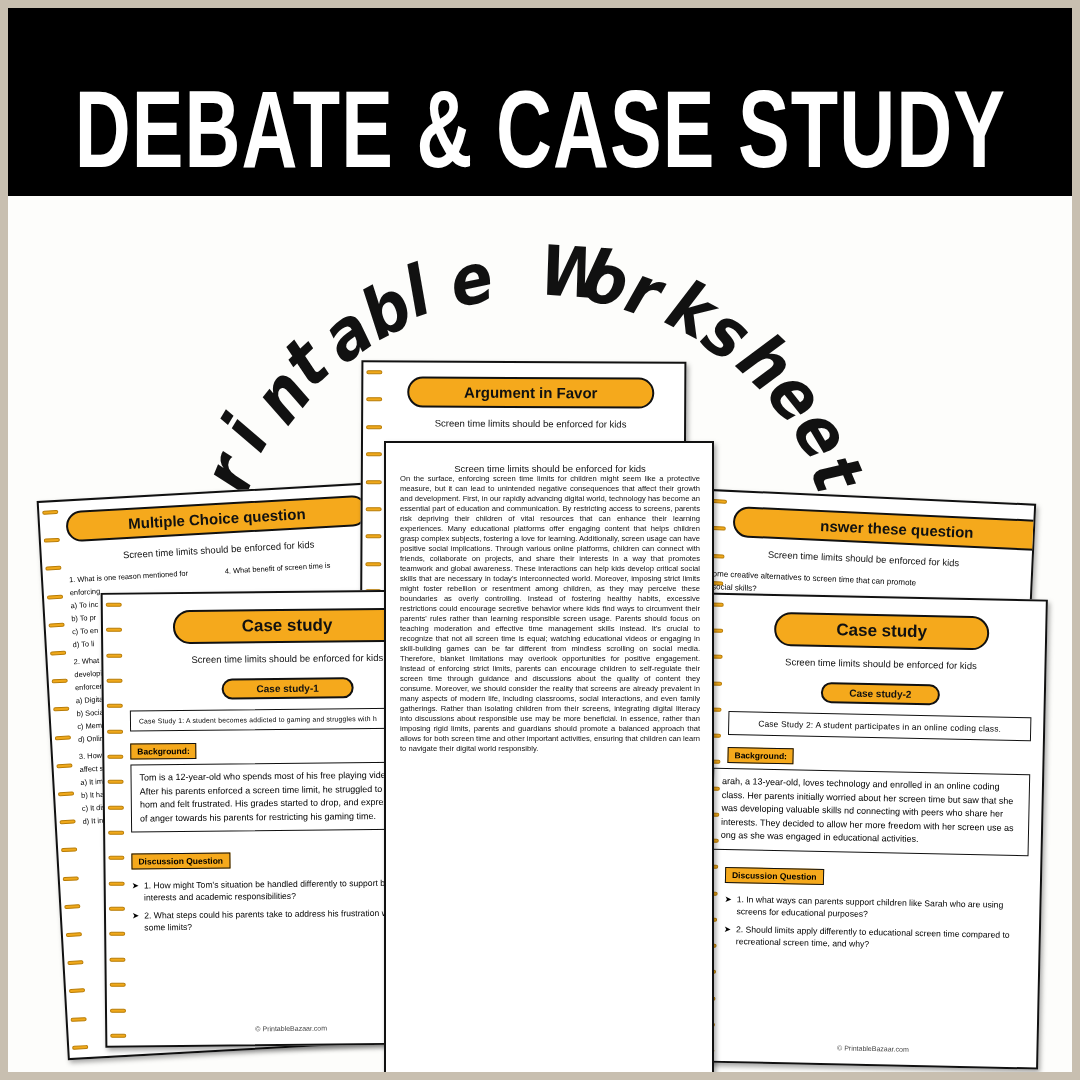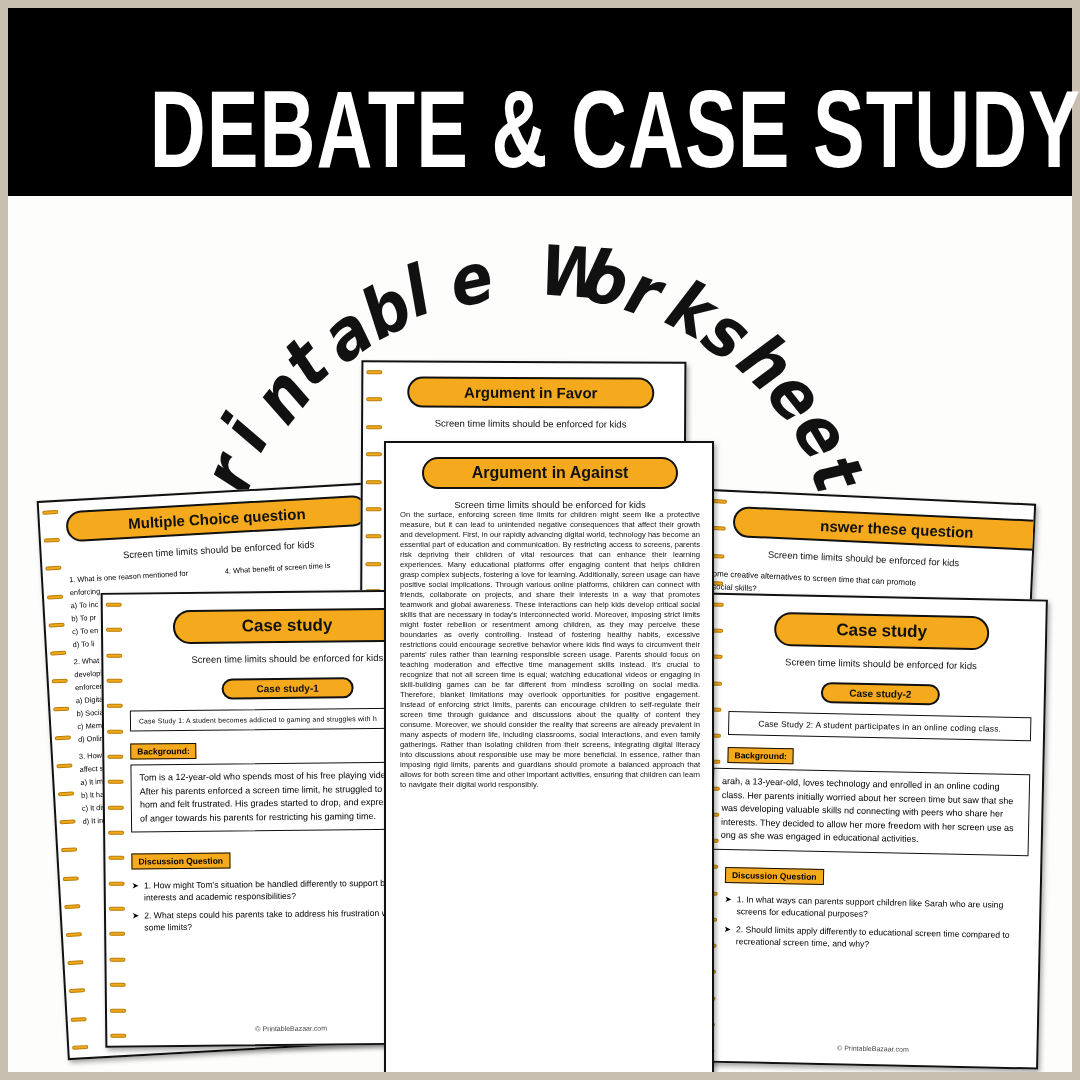--- a/index.html
+++ b/index.html
@@ -19,21 +19,21 @@
     width: 1064px; height: 1064px;
     border: 1px solid #8d8578;
   }
 
   
   .banner {
     position: absolute;
     left: 8px; top: 8px;
     width: 1064px; height: 240px;
     background: #000;
-    display: flex; align-items: center; justify-content: flex-end;
+    display: flex; align-items: center; justify-content: center;
   }
   .banner-title {
     color: #fff;
     font-family: "Liberation Sans Narrow", "Liberation Sans", sans-serif;
     font-weight: bold;
     font-size: 76px;
     letter-spacing: 1px;
     transform: scaleY(1.45) scaleX(1.02);
     white-space: nowrap;
   }
@@ -383,21 +383,20 @@
           <span class="ar">➤</span>
           <span>2. Should limits apply differently to educational screen time compared to recreational screen time, and why?</span>
         </div>
       </div>
       <div class="footer">© PrintableBazaar.com</div>
     </div>
   </div>
 
   <div class="sheet" id="sheet-against">
     <div class="sheet-body" style="left:14px; right:12px;">
-      <div class="pill" style="font-size:16px; margin:4px 22px 0 22px;">Argument in Against</div>
       <div class="subtitle" style="font-size:9.5px;">Screen time limits should be enforced for kids</div>
       <div class="against-text" style="">
         <p>On the surface, enforcing screen time limits for children might seem like a protective measure, but it can lead to unintended negative consequences that affect their growth and development. First, in our rapidly advancing digital world, technology has become an essential part of education and communication. By restricting access to screens, parents risk depriving their children of vital resources that can enhance their learning experiences. Many educational platforms offer engaging content that helps children grasp complex subjects, fostering a love for learning. Additionally, screen usage can have positive social implications. Through various online platforms, children can connect with friends, collaborate on projects, and share their interests in a way that promotes teamwork and global awareness. These interactions can help kids develop critical social skills that are necessary in today's interconnected world. Moreover, imposing strict limits might foster rebellion or resentment among children, as they may perceive these boundaries as overly controlling. Instead of fostering healthy habits, excessive restrictions could encourage secretive behavior where kids find ways to circumvent their parents' rules rather than learning responsible screen usage. Parents should focus on teaching moderation and effective time management skills instead. It's crucial to recognize that not all screen time is equal; watching educational videos or engaging in skill-building games can be far different from mindless scrolling on social media. Therefore, blanket limitations may overlook opportunities for positive engagement. Instead of enforcing strict limits, parents can encourage children to self-regulate their screen time through guidance and discussions about the quality of content they consume. Moreover, we should consider the reality that screens are already prevalent in many aspects of modern life, including classrooms, social interactions, and even family gatherings. Rather than isolating children from their screens, integrating digital literacy into discussions about responsible use may be more beneficial. In essence, rather than imposing rigid limits, parents and guardians should promote a balanced approach that allows for both screen time and other important activities, ensuring that children can learn to navigate their digital world responsibly.</p>
       </div>
 
     </div>
   </div>
 
 </div>
 

